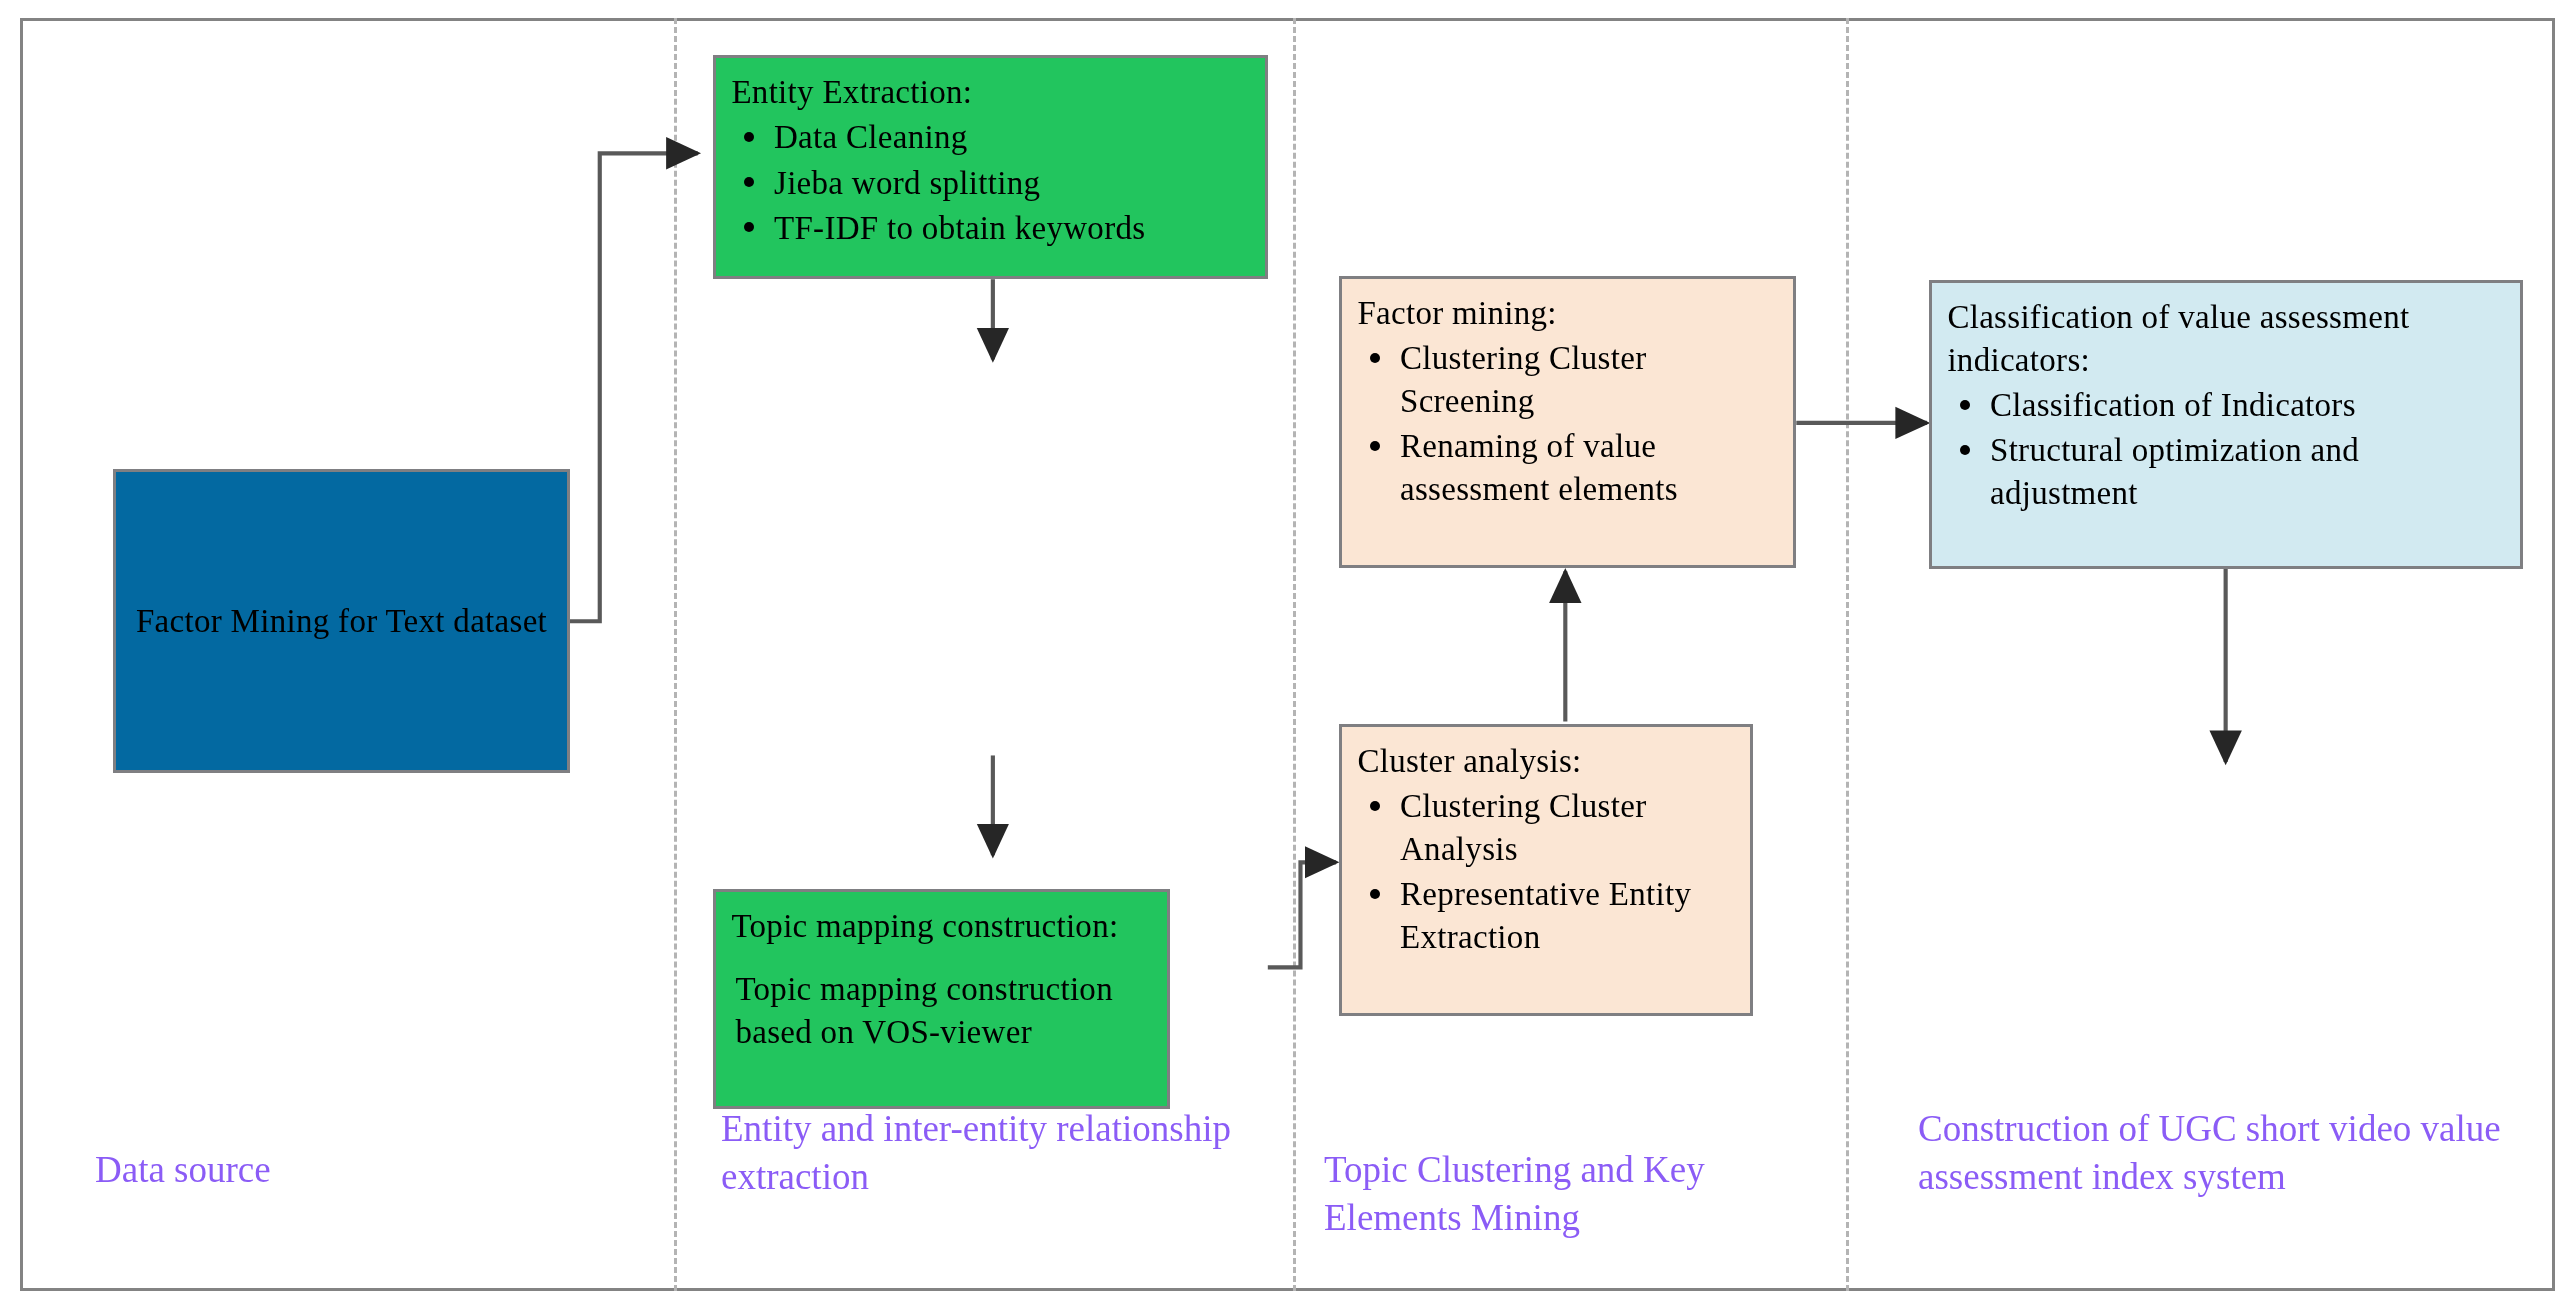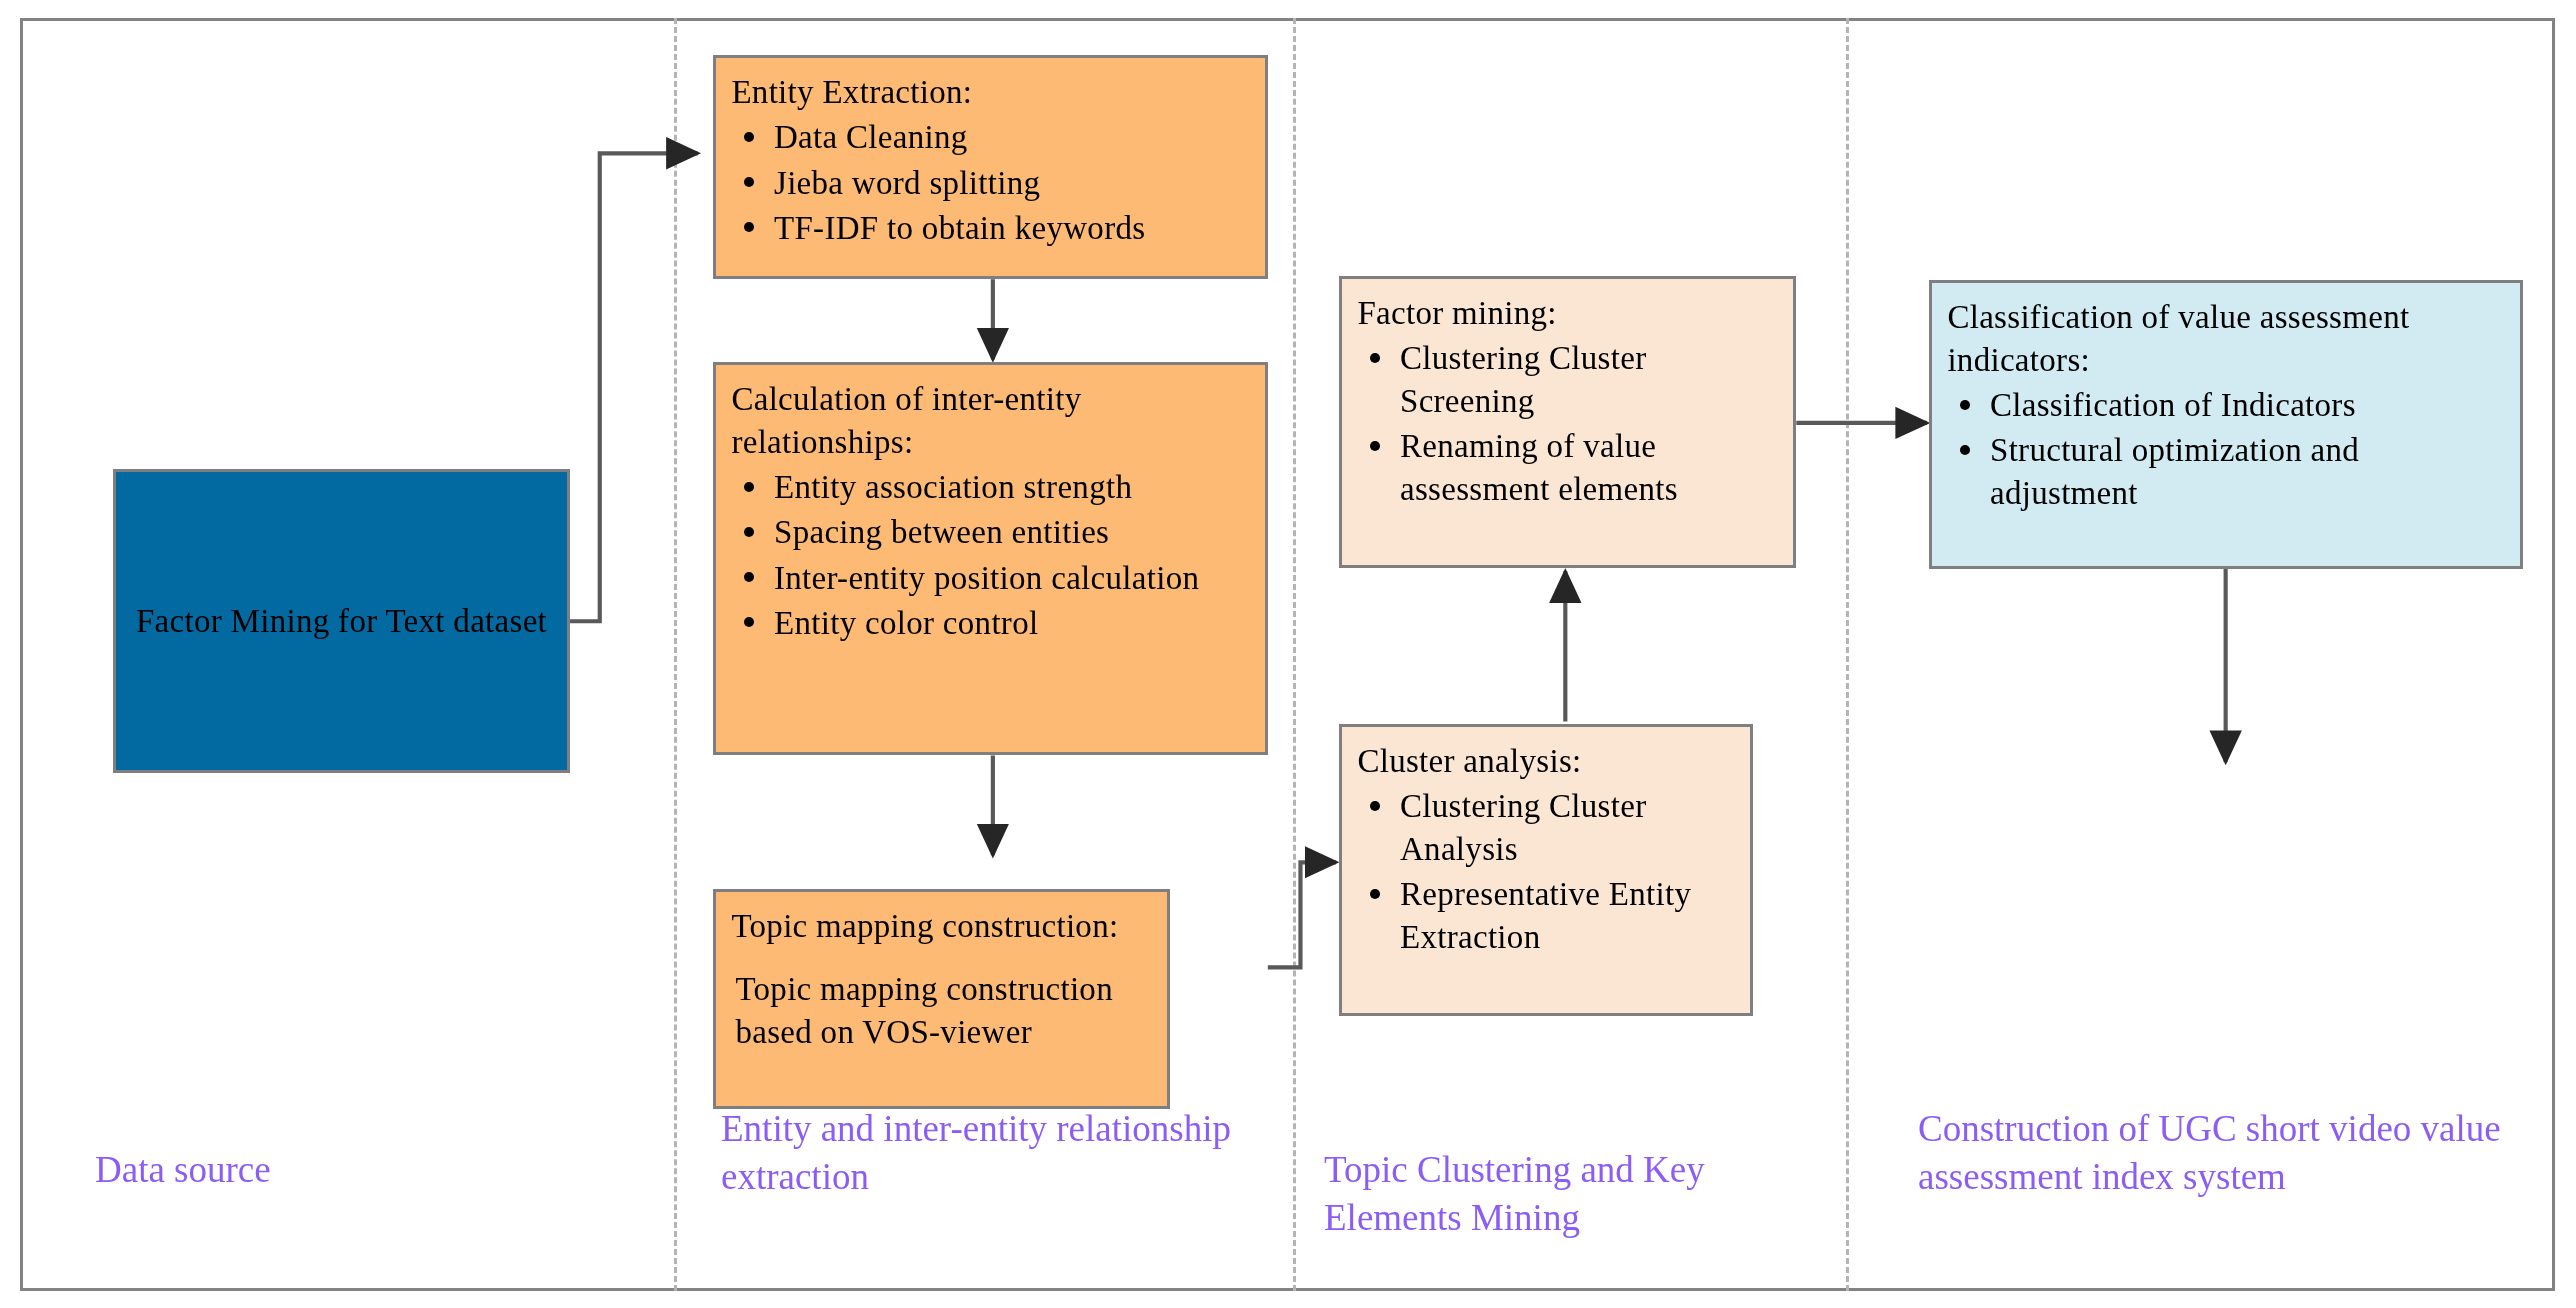--- a/index.html
+++ b/index.html
@@ -30,21 +30,21 @@
     position:absolute;
     box-sizing:border-box;
     border:3px solid #7f7f82;
     padding:13px 15.4px;
     font-size:33px;
     line-height:1.30;
     color:#000000;
     letter-spacing:0.3px;
   }
   .node.green{background:#0369a1;}
-  .node.purple{background:#fdba74;}
+  .node.purple{background:#22c55e;}
   .node.orange{background:#fbe6d4;}
   .node.blue{background:#d2eaf1;}
   .node.center{
     display:flex;
     align-items:center;
     justify-content:center;
     text-align:center;
   }
   .node .title{margin:0 0 1.2px 0;}
   .node .para{margin:20px 0 0 4px;}
@@ -120,29 +120,20 @@
 
   <div class="node purple" style="left:713px; top:55px; width:555px; height:224px;">
     <div class="title">Entity Extraction:</div>
     <ul class="bullets">
       <li>Data Cleaning</li>
       <li>Jieba word splitting</li>
       <li>TF-IDF to obtain keywords</li>
     </ul>
   </div>
 
-  <div class="node purple" style="left:713px; top:362px; width:555px; height:393px;">
-    <div class="title">Calculation of inter-entity relationships:</div>
-    <ul class="bullets">
-      <li>Entity association strength</li>
-      <li>Spacing between entities</li>
-      <li>Inter-entity position calculation</li>
-      <li>Entity color control</li>
-    </ul>
-  </div>
 
   <div class="node purple" style="left:713px; top:889px; width:457px; height:220px;">
     <div class="title">Topic mapping construction:</div>
     <div class="para">Topic mapping construction based on VOS-viewer</div>
   </div>
 
   <div class="node orange" style="left:1339px; top:276px; width:457px; height:292px;">
     <div class="title">Factor mining:</div>
     <ul class="bullets">
       <li>Clustering Cluster Screening</li>

